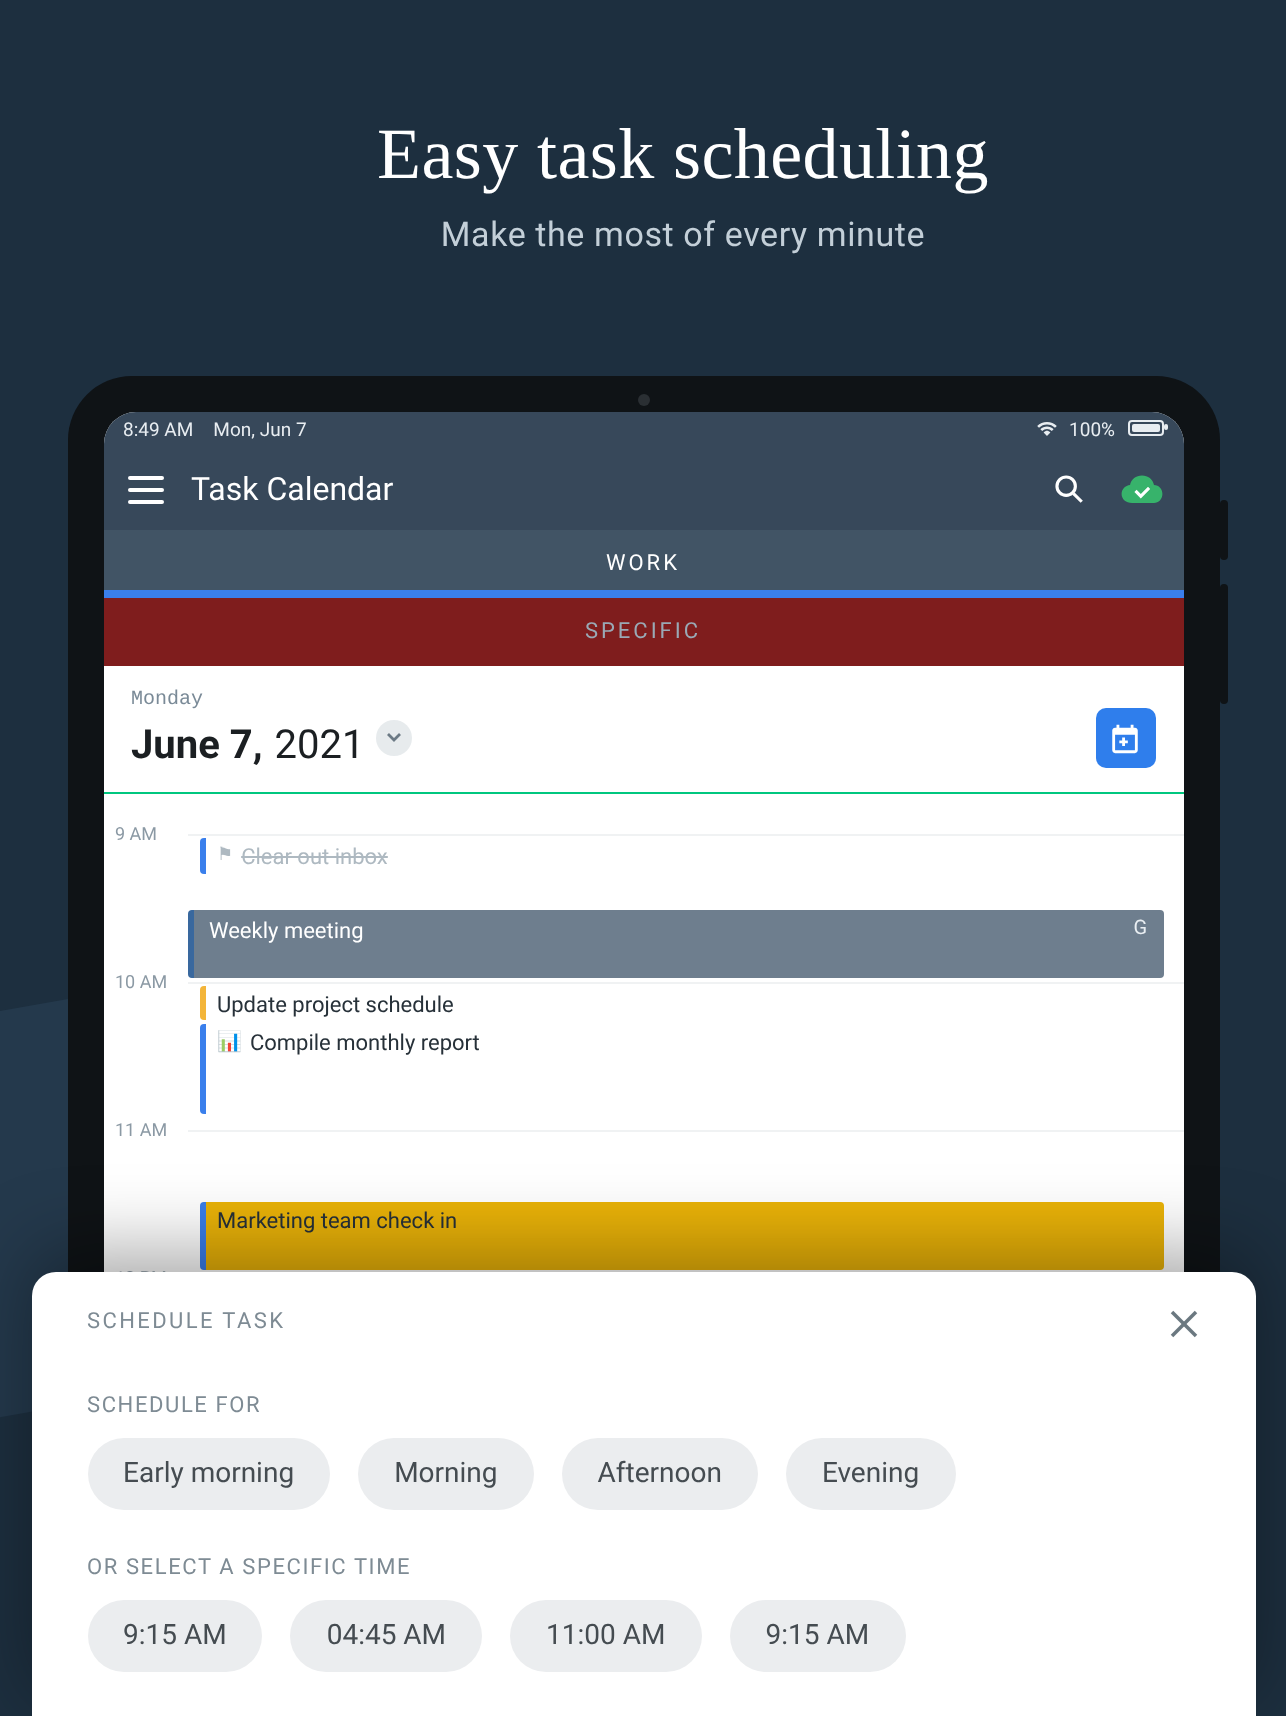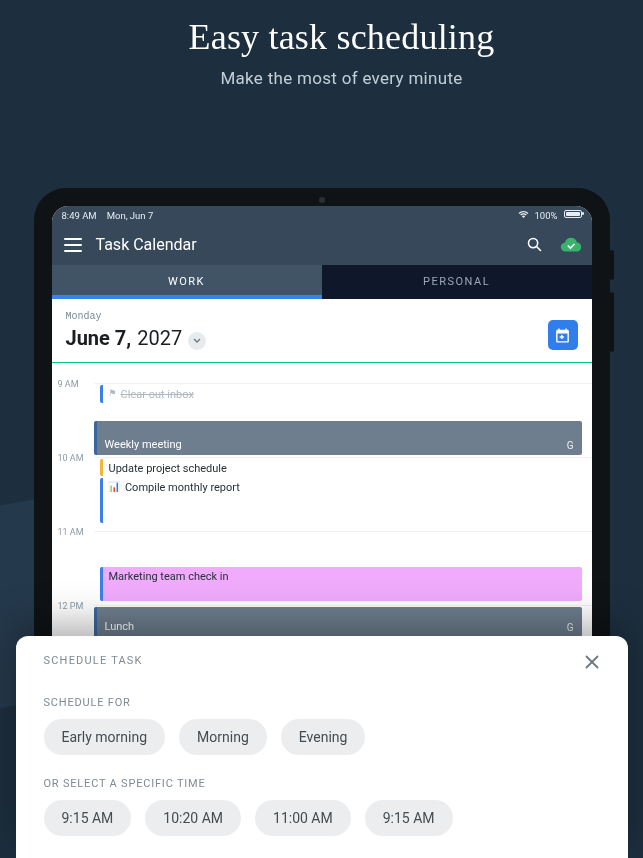--- a/index.html
+++ b/index.html
@@ -1,18 +1,18 @@
 <!DOCTYPE html>
 <html><head>
   <meta charset="utf-8">
   <style>
     * { margin: 0; padding: 0; box-sizing: border-box; font-family: -apple-system, BlinkMacSystemFont, "Segoe UI", Roboto, Helvetica, Arial, sans-serif; }
     body { width: 643px; height: 858px; background: #1d2f3f; overflow: hidden; position: relative; }
 
-    .hero { text-align: center; color: #fff; padding-top: 16px; margin-left: 40px; }
+    .hero { text-align: center; color: #fff; padding-top: 56px; margin-left: 40px; }
     .hero h1 { font-family: Georgia, "Times New Roman", serif; font-weight: 400; font-size: 36px; letter-spacing: .2px; }
     .hero p  { margin-top: 10px; color: #c3cfd8; font-size: 17px; font-weight: 400; letter-spacing: .3px; }
 
     .accent-shape { position: absolute; left: -60px; top: 500px; width: 200px; height: 200px; background: #24394c; transform: rotate(-10deg); }
 
     
     .tablet {
       position: absolute; left: 50%; transform: translateX(-50%);
       top: 188px; width: 576px; height: 720px;
       background: #0f1316; border-radius: 32px; padding: 18px;
@@ -38,47 +38,47 @@
     
     .appbar { background: #37485a; color: #fff; height: 41px; display: flex; align-items: center; padding: 0 10px 0 12px; gap: 14px; }
     .hamburger { width: 18px; height: 14px; display: flex; flex-direction: column; justify-content: space-between; cursor: pointer; }
     .hamburger span { height: 2px; background: #fff; border-radius: 1px; }
     .appbar .title { font-size: 16px; font-weight: 400; flex: 1; }
     .iconbtn { width: 22px; height: 22px; display: flex; align-items: center; justify-content: center; cursor: pointer; }
     .cloud { width: 22px; height: 16px; position: relative; }
     .cloud svg { display:block; }
 
     
-    .tabs { display: flex; background: #0f172a; }
+    .tabs { display: flex; background: #7f1d1d; flex-direction: column; }
     .tab { flex: 1; text-align: center; font-size: 11px; letter-spacing: 1.5px; padding: 10px 0 9px; color: #9aa9b5; cursor: pointer; border-bottom: 2px solid transparent; }
     .tab.active { color: #fff; border-bottom-color: #3a7fec; background:#415465; box-shadow: inset 0 -2px 0 #3a7fec; }
 
     
     .datebar { display: flex; align-items: flex-end; justify-content: space-between; padding: 12px 14px 12px 14px; border-bottom: 1px solid #00c77f; background:#fff; }
     .datebar .left .weekday { font-size: 10px; color: #7a8a97; margin-bottom: 4px; font-family: Liberation Mono, monospace; }
-    .datebar .left .date { font-size: 20px; display: flex; align-items: flex-end; gap: 6px; }
+    .datebar .left .date { font-size: 20px; display: flex; align-items: flex-start; gap: 6px; }
     .datebar .left .date .md { font-weight: 700; color: #1b1f22; }
     .datebar .left .date .yr { color: #1b1f22; font-weight: 400; }
     .cal-mini { width: 18px; height: 18px; border-radius: 50%; background:#e7ebed; display:flex; align-items:center; justify-content:center; cursor:pointer;}
     .cal-mini svg { display:block; }
     .cal-add { width: 30px; height: 30px; background: #2f7eec; border-radius: 5px; display: flex; align-items: center; justify-content: center; cursor: pointer; }
     .cal-add svg { display:block; }
 
     
     .grid { position: relative; flex: 1; background:#fff; overflow:hidden;}
     .hour-label { position: absolute; left: 6px; font-size: 9px; color: #8b99a4; }
     .hour-line  { position: absolute; left: 42px; right: 0; height: 1px; background: #f0f2f3; }
 
     .event {
       position: absolute; left: 48px; right: 10px;
       border-left: 3px solid #3a7fec; border-radius: 2px;
       background: #fff; font-size: 11px; color: #273139;
       display: flex; align-items: flex-start; padding: 3px 6px;
     }
-    .event.block { background: #6e7e8e; color: #fff; border-left: 3px solid #39689e; padding: 4px 8px; justify-content: space-between; align-items: flex-end;}
+    .event.block { background: #6e7e8e; color: #fff; border-left: 3px solid #39689e; padding: 4px 8px; justify-content: space-between;}
     .event.block .g { font-size: 10px; color:#e9eef2; }
     .event.yellow { border-left-color: #f3b53a; }
     .strike { text-decoration: line-through; color: #aeb9c1; }
     .flag { font-size: 9px; margin-right: 4px; color:#aeb9c1;}
     .bars { margin-right: 4px; font-size: 10px; }
 
     
     .sheet {
       position: absolute; left: 50%; transform: translateX(-50%);
       bottom: 0; width: 612px; background: #fff;
@@ -149,29 +149,29 @@
       <div class="iconbtn cloud">
         <svg width="22" height="15" viewBox="0 0 22 15">
             <path d="M17 14.5 H6 C3 14.5 .8 12.6 .8 10 C.8 7.6 2.7 5.7 5 5.5 C5.6 2.7 8 .8 11 .8 C14 .8 16.4 2.7 17 5.5 C19.5 5.5 21.2 7.5 21.2 10 C21.2 12.5 19.3 14.5 17 14.5 Z" fill="#37b36b"></path>
             <path d="M10.4 12.2 L7.2 9 L8.3 7.9 L10.4 10 L14 6.4 L15.1 7.5 Z" fill="#fff"></path>
           </svg>
       </div>
     </div>
 
     <div class="tabs">
       <div class="tab active">WORK</div>
-      <div class="tab">PERSONAL</div>
+      <div class="tab">SPECIFIC</div>
     </div>
 
     <div class="datebar">
       <div class="left">
         <div class="weekday">Monday</div>
         <div class="date">
           <span class="md">June 7,</span>
-          <span class="yr">2027</span>
+          <span class="yr">2021</span>
           <span class="cal-mini">
             <svg width="8" height="6" viewBox="0 0 8 6">
                 <path d="M1 1 L4 4 L7 1" stroke="#6c7a85" stroke-width="1.4" fill="none"></path>
               </svg>
           </span>
         </div>
       </div>
       <div class="cal-add">
         <svg width="17" height="17" viewBox="0 0 24 24" fill="#fff">
             <path d="M19 4h-1V2h-2v2H8V2H6v2H5C3.9 4 3 4.9 3 6v14c0 1.1.9 2 2 2h14c1.1 0 2-.9 2-2V6C21 4.9 20.1 4 19 4zM19 20H5V9h14V20zM12 11h-2v2H8v2h2v2h2v-2h2v-2h-2V11z"></path>
@@ -202,21 +202,21 @@
 
       <div class="event yellow" style="top:96px; height:17px;">
         <span>Update project schedule</span>
       </div>
 
       <div class="event" style="top:115px; height:45px;">
         <span class="bars">📊</span>
         <span>Compile monthly report</span>
       </div>
 
-      <div class="event" style="top:204px; height:34px; background:#f0abfc;">
+      <div class="event" style="top:204px; height:34px; background:#eab308;">
         <span>Marketing team check in</span>
       </div>
 
       <div class="event block" style="top:244px; height:30px; left:42px;">
         <span>Lunch</span>
         <span class="g">G</span>
       </div>
     </div>
 
   </div>
@@ -230,23 +230,24 @@
           <line x1="2" y1="2" x2="14" y2="14"></line>
           <line x1="14" y1="2" x2="2" y2="14"></line>
         </svg>
     </div>
   </div>
 
   <div class="section-label">SCHEDULE FOR</div>
   <div class="chips">
     <div class="chip">Early morning</div>
     <div class="chip">Morning</div>
+    <div class="chip">Afternoon</div>
     <div class="chip">Evening</div>
   </div>
 
   <div class="section-label">OR SELECT A SPECIFIC TIME</div>
   <div class="chips">
     <div class="chip">9:15 AM</div>
-    <div class="chip">10:20 AM</div>
+    <div class="chip">04:45 AM</div>
     <div class="chip">11:00 AM</div>
     <div class="chip">9:15 AM</div>
   </div>
 </div>
 
 </body></html>

